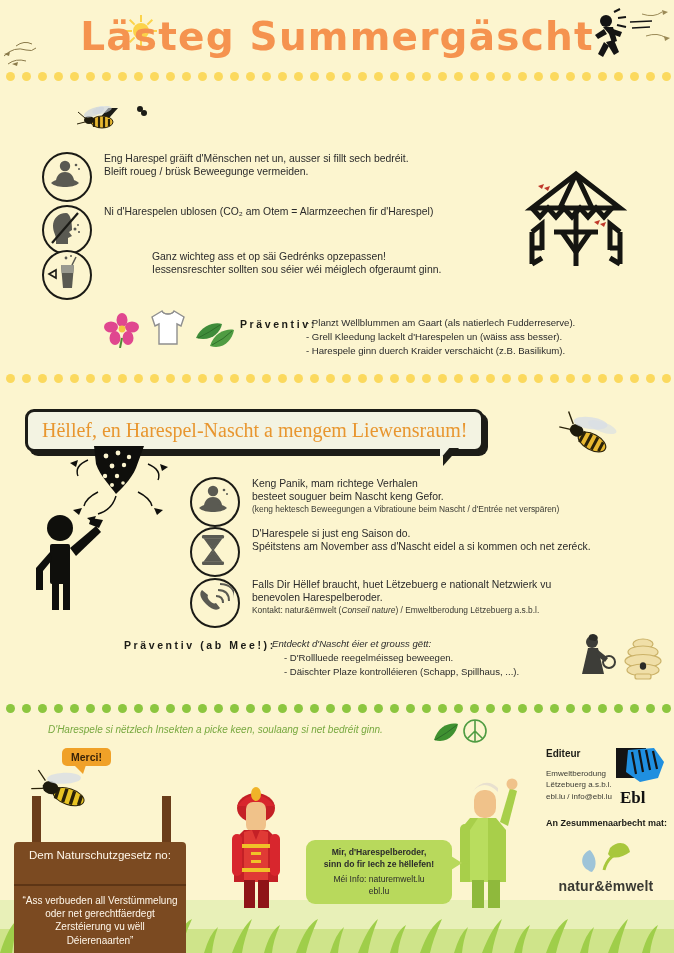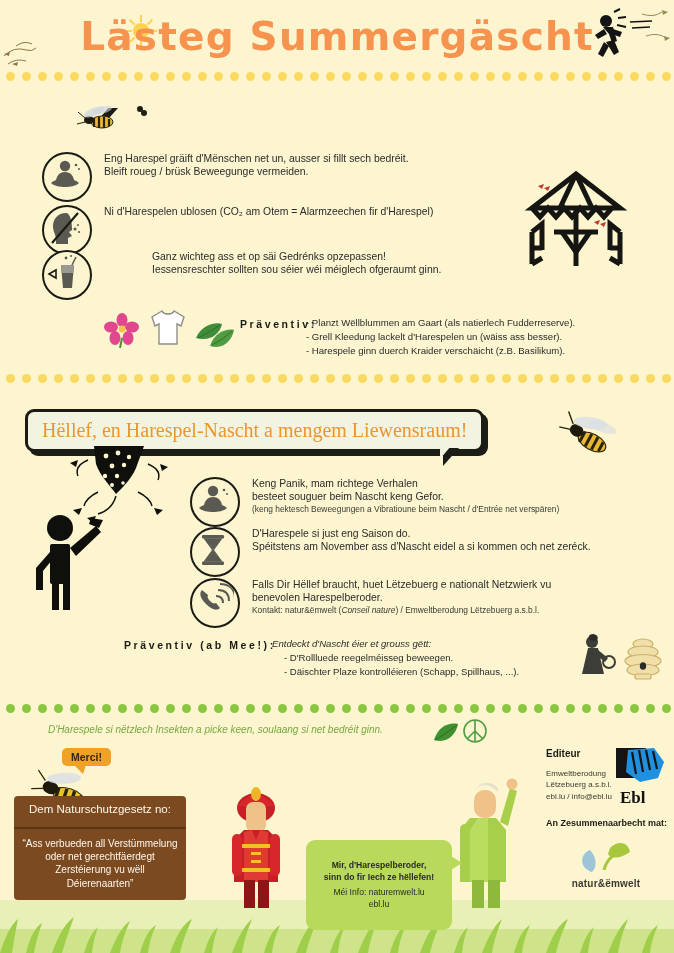--- a/index.html
+++ b/index.html
@@ -84,21 +84,21 @@
     position:absolute;left:0;top:718px;width:674px;
     font-style:italic;font-size:10px;color:#77a83f;
   }
 
   
   .sign{position:absolute;}
   .signboard{
     position:relative;background:#7b4a21;border-radius:4px;
     color:#fff7ea;text-align:center;
   }
-  .signhead{font-size:11.5px;padding:7px 4px 12px;border-bottom:2px solid #5d3515;}
+  .signhead{font-size:11.5px;padding:7px 4px 23px;border-bottom:2px solid #5d3515;margin-top:46px;}
   .signbody{font-size:10px;line-height:1.32;padding:8px 8px 10px;}
   .post{position:absolute;width:9px;background:#6a3d1a;}
 
   .merci{
     position:absolute;background:#f0a128;border-radius:5px;
     color:#3b2408;font-size:10.5px;font-weight:bold;text-align:center;
     padding:3px 9px;
   }
   .merci:after{
     content:"";position:absolute;left:12px;bottom:-8px;
@@ -112,37 +112,37 @@
     padding:7px 8px;font-weight:bold;
   }
   .pinkbub:after{
     content:"";position:absolute;left:-10px;top:22px;
     border-top:7px solid transparent;border-bottom:7px solid transparent;
     border-right:11px solid #f8a0a8;
   }
   .greenbub{
     position:absolute;background:#b8d95c;border-radius:9px;
     color:#2b2b2b;font-size:8.6px;line-height:1.35;text-align:center;
-    padding:20px 8px;
+    padding:7px 8px;
   }
   .greenbub:after{
     content:"";position:absolute;right:-10px;top:16px;
     border-top:7px solid transparent;border-bottom:7px solid transparent;
     border-left:11px solid #b8d95c;
   }
   .greenbub .b{font-weight:bold;}
 
   .ed-title{position:absolute;font-weight:bold;font-size:10px;color:#1b1b16;}
   .ed-body{position:absolute;font-size:8px;line-height:1.42;color:#3a3a33;}
   .coop-title{position:absolute;font-weight:bold;font-size:9px;color:#1b1b16;}
 
   .nelogo{position:absolute;}
   .nelogo .cap{
     position:absolute;left:0;top:38px;width:96px;text-align:center;
-    font-size:10px;font-weight:bold;color:#3a3a33;letter-spacing:.2px;
+    font-size:14px;font-weight:bold;color:#3a3a33;letter-spacing:.2px;
   }
 
   .ebl{position:absolute;}
   .ebl .word{
     position:absolute;left:4px;top:40px;font-family:"Liberation Serif",serif;
     font-size:17px;font-weight:bold;color:#111;
   }
 
   .grass{position:absolute;left:0;bottom:0;width:674px;height:52px;}
   .illus{position:absolute;}

